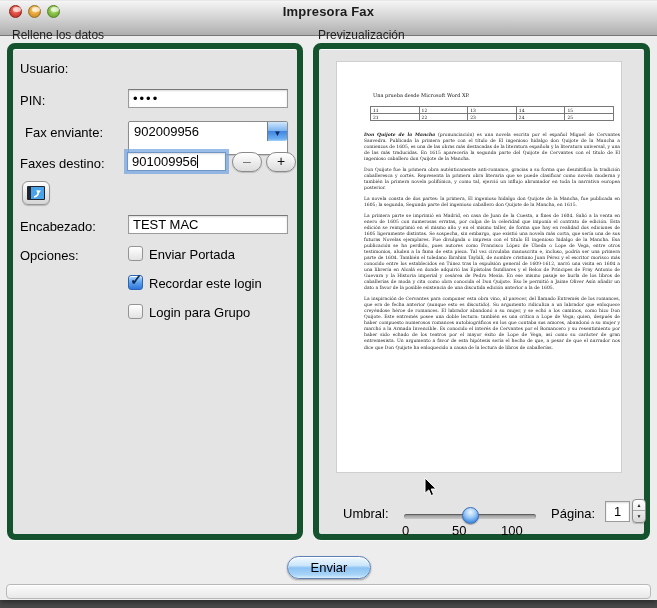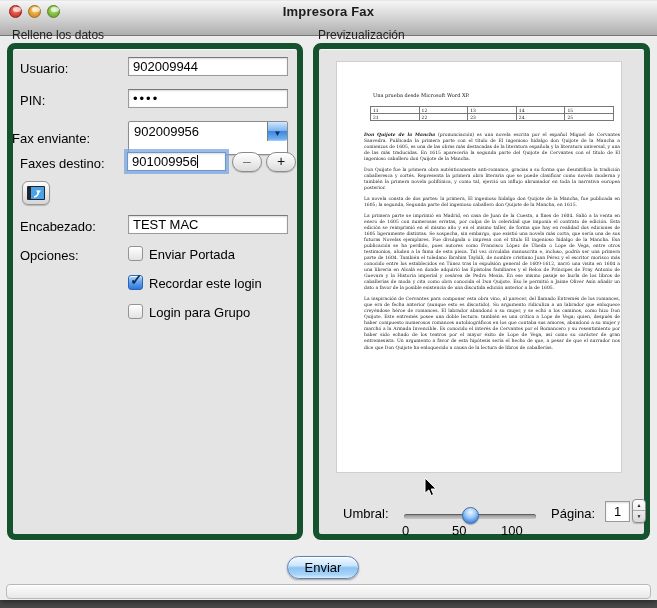--- a/index.html
+++ b/index.html
@@ -86,21 +86,21 @@
   .page-box { position:absolute; left:286px; top:452px; width:25px; height:21px; background:#fff;
     border:1px solid #9a9a9a; box-shadow:inset 0 1px 2px rgba(0,0,0,.15);
     font-size:13px; text-align:center; line-height:19px; }
   .stepper { position:absolute; left:313px; top:450px; width:14px; height:24px; border:1px solid #8d8d8d;
     border-radius:4px; background:linear-gradient(#ffffff,#d9d9d9); box-shadow:0 1px 1px rgba(0,0,0,.2); }
   .stepper .half { position:absolute; left:0; width:100%; height:50%; text-align:center;
     font-size:5px; color:#222; }
   .stepper .up { top:0; padding-top:2px; border-bottom:1px solid #aaa; }
   .stepper .down { bottom:0; padding-top:2px; }
 
-  .enviar { position:absolute; left:287px; top:556px; width:72px; height:23px; border:1px solid #5e80b4;
+  .enviar { position:absolute; left:287px; top:556px; width:84px; height:23px; border:1px solid #5e80b4;
     border-radius:12px;
     background:linear-gradient(180deg,#f1f9ff 0%,#cbe6fb 40%,#8cc2f3 52%,#a9d5f7 85%,#d9effc 100%);
     font-family:"Liberation Sans", sans-serif; font-size:13px; color:#000; text-align:center;
     box-shadow:0 1px 2px rgba(0,0,0,.35), inset 0 1px 1px rgba(255,255,255,.9); cursor:default; }
 
   .bottom-bezel { position:absolute; left:6px; top:584px; width:645px; height:15px; border:1px solid #b8b8b8;
     border-radius:4px; background:linear-gradient(#fcfcfc,#e8e8e8); box-shadow:inset 0 1px 0 #fff; }
 
   .cursor { position:absolute; left:424px; top:477px; z-index:50; }
 </style>
@@ -116,26 +116,25 @@
         <span class="light yellow"></span>
         <span class="light green"></span>
       </div>
       <div class="title">Impresora Fax</div>
     </div>
 
     <div class="group-label" style="left:12px; top:28px;">Rellene los datos</div>
     <div class="groupbox left-group"></div>
 
     <div class="flabel" style="left:20px; top:61px;">Usuario:</div>
-    <div class="tfield" style="left:128px; top:57px; width:160px;">902009944</div>
 
     <div class="flabel" style="left:20px; top:93px;">PIN:</div>
     <div class="tfield" style="left:128px; top:89px; width:160px; letter-spacing:2px;">••••</div>
 
-    <div class="flabel" style="left:12px; top:125px;margin-top:6px;">Fax enviante:</div>
+    <div class="flabel" style="left:25px; top:125px;">Fax enviante:</div>
     <div class="combo">
       <span class="combo-text">902009956</span>
       <span class="combo-btn"><span class="combo-arrow">▼</span></span>
     </div>
 
     <div class="flabel" style="left:20px; top:156px;">Faxes destino:</div>
     <div class="tfield focused" style="left:127px; top:152px; width:99px;"><span>901009956</span><span class="caret"></span></div>
     <div class="round-btn minus"><span>–</span></div>
     <div class="round-btn plus"><span>+</span></div>
 

